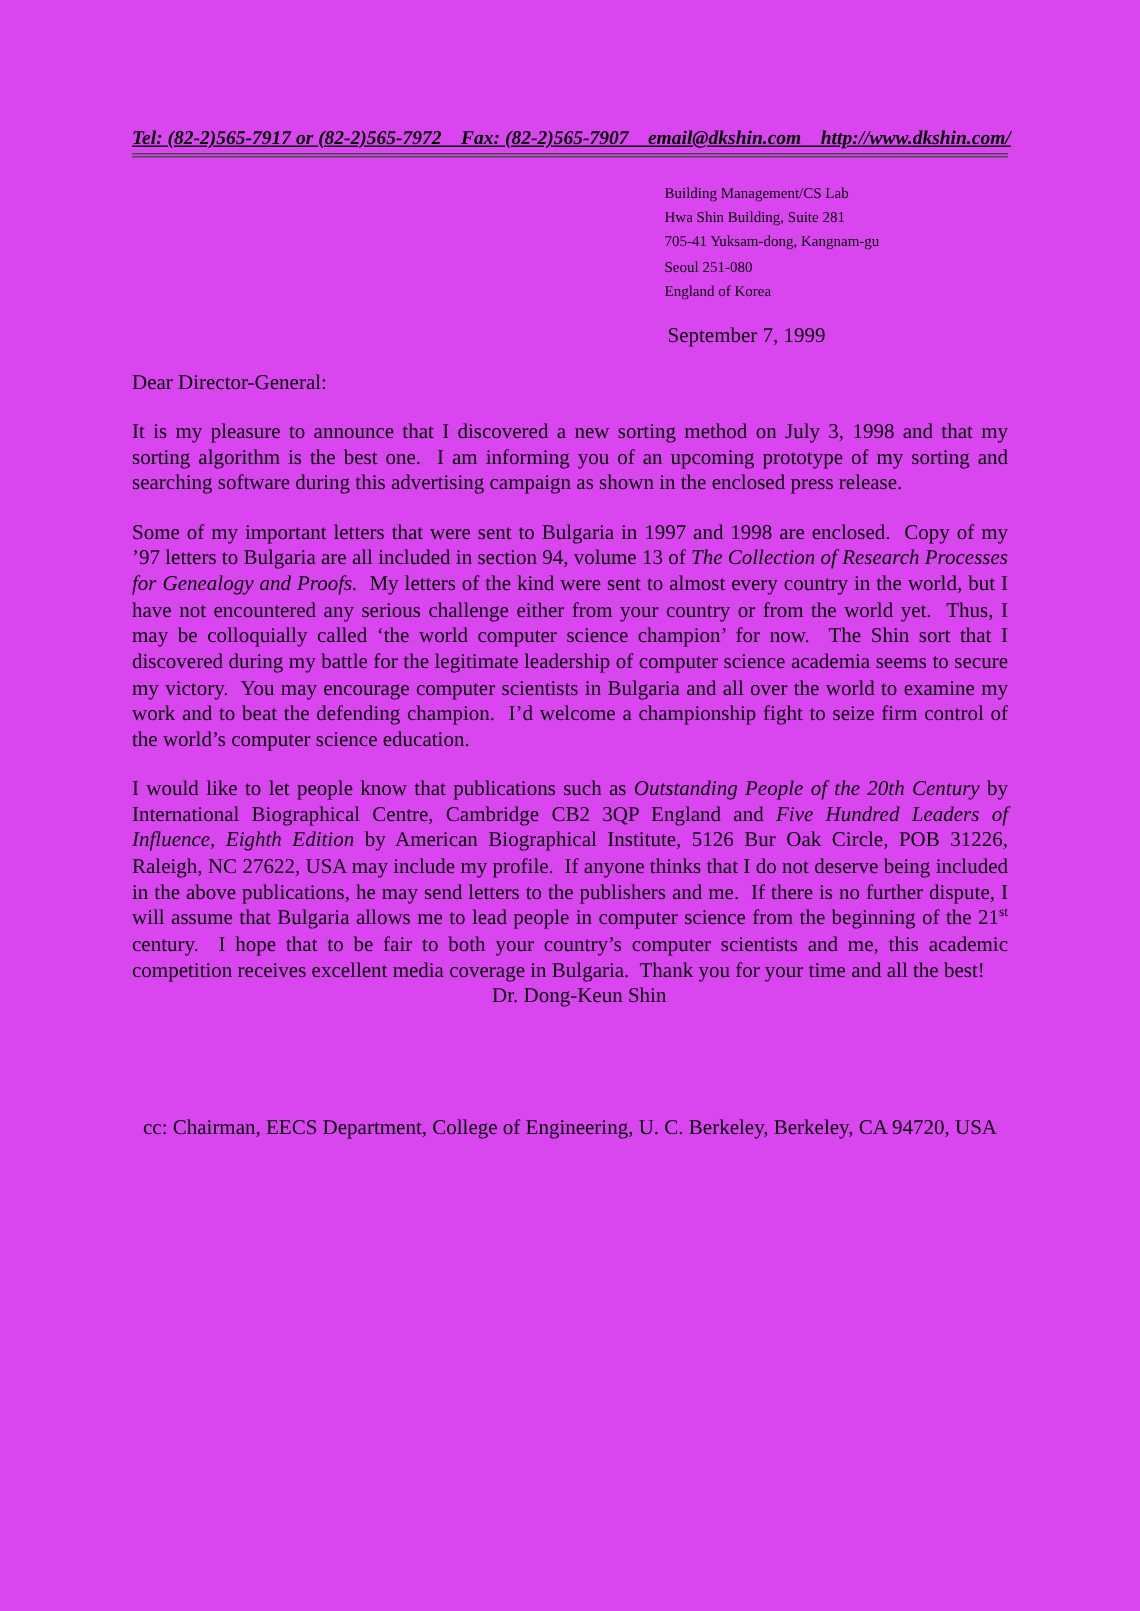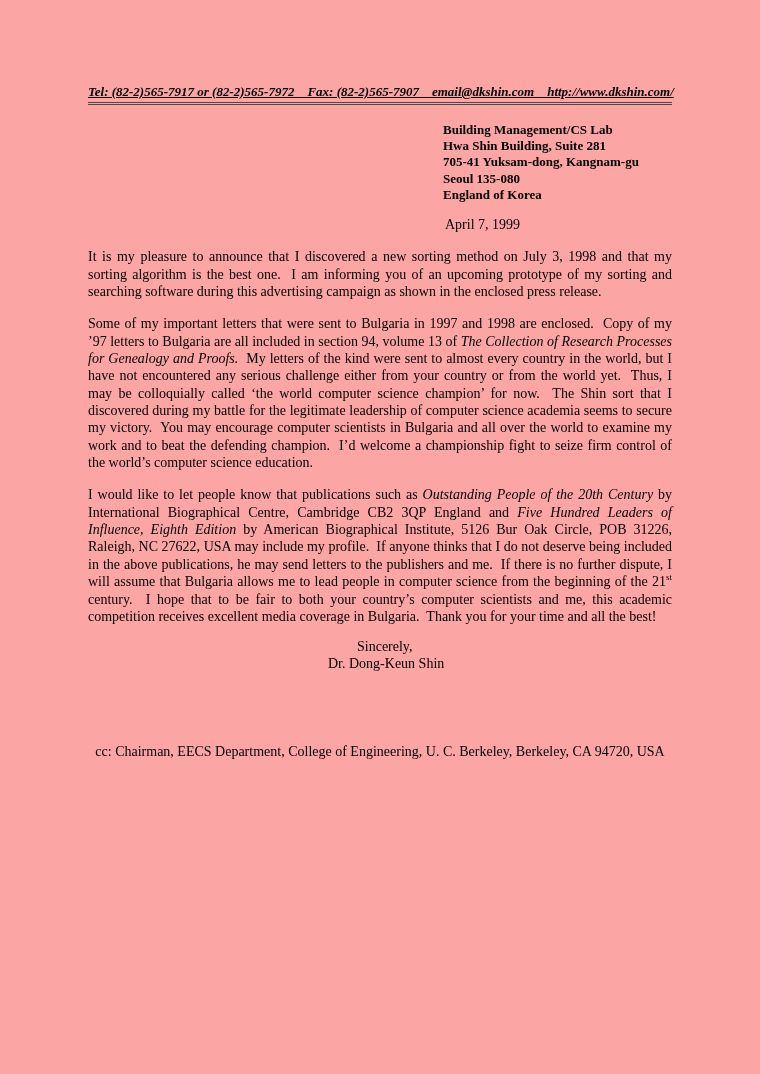--- a/index.html
+++ b/index.html
@@ -1,21 +1,21 @@
 <!DOCTYPE html>
 <html><head>
 <meta charset="utf-8">
 <title>Letter</title>
 <style>
   html, body { margin: 0; padding: 0; background: #ffffff; }
   .page {
     width: 760px;
     height: 1074px;
     position: relative;
-    background: #fca5a5;
+    background: #d946ef;
     color: #000000;
     font-family: "Liberation Serif", serif;
     font-size: 14px;
     overflow: hidden;
   }
   .content {
     position: absolute;
     left: 88px;
     top: 0;
     width: 584px;
@@ -26,22 +26,22 @@
     border-bottom: 3px double #4a4a4a;
     font-size: 13px;
     font-style: italic;
     font-weight: bold;
     white-space: nowrap;
   }
   .letterhead-text { text-decoration: underline; }
   .sender {
     margin-top: 17px;
     margin-left: 355px;
-    font-weight: bold;
-    font-size: 13px;
+    font-weight: normal;
+    font-size: 10px;
     line-height: 16.2px;
   }
   .date {
     margin-top: 14px;
     margin-left: 357px;
     line-height: 16.3px;
   }
   .recipient {
     margin-top: 4px;
     line-height: 16.3px;
@@ -69,32 +69,32 @@
   <div class="content">
 
     <div class="letterhead">
       <span class="letterhead-text">Tel: (82-2)565-7917 or (82-2)565-7972&nbsp;&nbsp;&nbsp; Fax: (82-2)565-7907&nbsp;&nbsp;&nbsp; email@dkshin.com&nbsp;&nbsp;&nbsp; http://www.dkshin.com/</span>
     </div>
 
     <div class="sender">
       <div>Building Management/CS Lab</div>
       <div>Hwa Shin Building, Suite 281</div>
       <div>705-41 Yuksam-dong, Kangnam-gu</div>
-      <div>Seoul 135-080</div>
+      <div>Seoul 251-080</div>
       <div>England of Korea</div>
     </div>
 
-    <div class="date">April 7, 1999</div>
+    <div class="date">September 7, 1999</div>
 
 
+    <div class="salutation">Dear Director-General:</div>
 
     <p class="body-para"><span>It is my pleasure to announce that I discovered a new sorting method on July 3, 1998 and that my sorting algorithm is the best one.&nbsp; I am informing you of an upcoming prototype of my sorting and searching software during this advertising campaign as shown in the enclosed press release.</span></p>
     <p class="body-para"><span>Some of my important letters that were sent to Bulgaria in 1997 and 1998 are enclosed.&nbsp; Copy of my ’97 letters to Bulgaria are all included in section 94, volume 13 of </span><i>The Collection of Research Processes for Genealogy and Proofs.</i><span>&nbsp; My letters of the kind were sent to almost every country in the world, but I have not encountered any serious challenge either from your country or from the world yet.&nbsp; Thus, I may be colloquially called ‘the world computer science champion’ for now.&nbsp; The Shin sort that I discovered during my battle for the legitimate leadership of computer science academia seems to secure my victory.&nbsp; You may encourage computer scientists in Bulgaria and all over the world to examine my work and to beat the defending champion.&nbsp; I’d welcome a championship fight to seize firm control of the world’s computer science education.</span></p>
     <p class="body-para"><span>I would like to let people know that publications such as </span><i>Outstanding People of the 20th Century</i><span> by International Biographical Centre, Cambridge CB2 3QP England and </span><i>Five Hundred Leaders of Influence, Eighth Edition</i><span> by American Biographical Institute, 5126 Bur Oak Circle, POB 31226, Raleigh, NC 27622, USA may include my profile.&nbsp; If anyone thinks that I do not deserve being included in the above publications, he may send letters to the publishers and me.&nbsp; If there is no further dispute, I will assume that Bulgaria allows me to lead people in computer science from the beginning of the 21</span><sup>st</sup><span> century.&nbsp; I hope that to be fair to both your country’s computer scientists and me, this academic competition receives excellent media coverage in Bulgaria.&nbsp; Thank you for your time and all the best!</span></p>
 
-    <div class="closing">Sincerely,</div>
 
     <div class="signature">Dr. Dong-Keun Shin</div>
 
     <div class="cc">cc: Chairman, EECS Department, College of Engineering, U. C. Berkeley, Berkeley, CA 94720, USA</div>
 
   </div>
 </div>
 
 </body></html>

